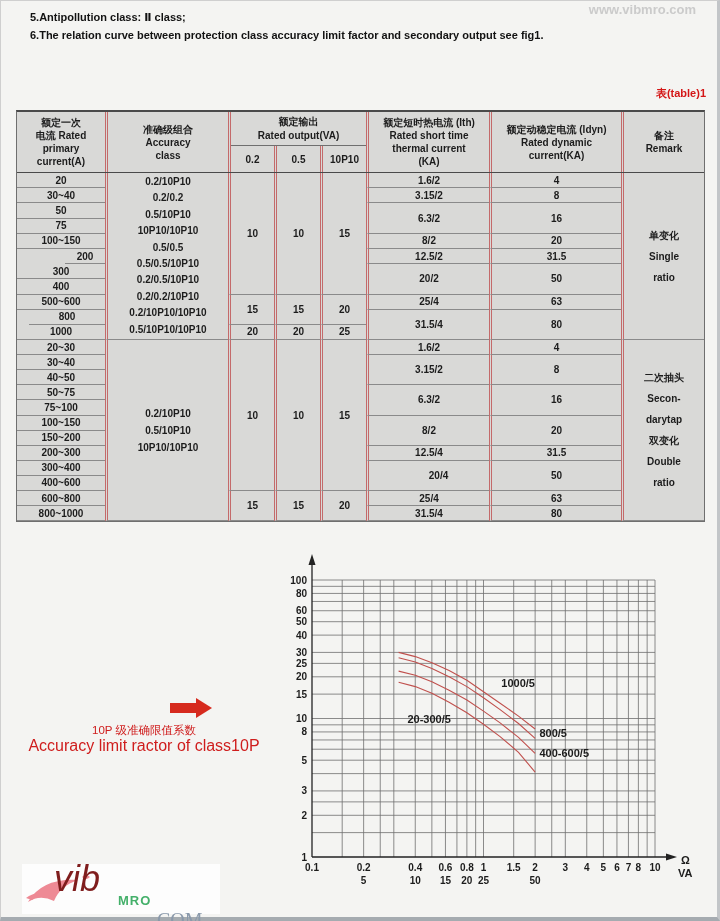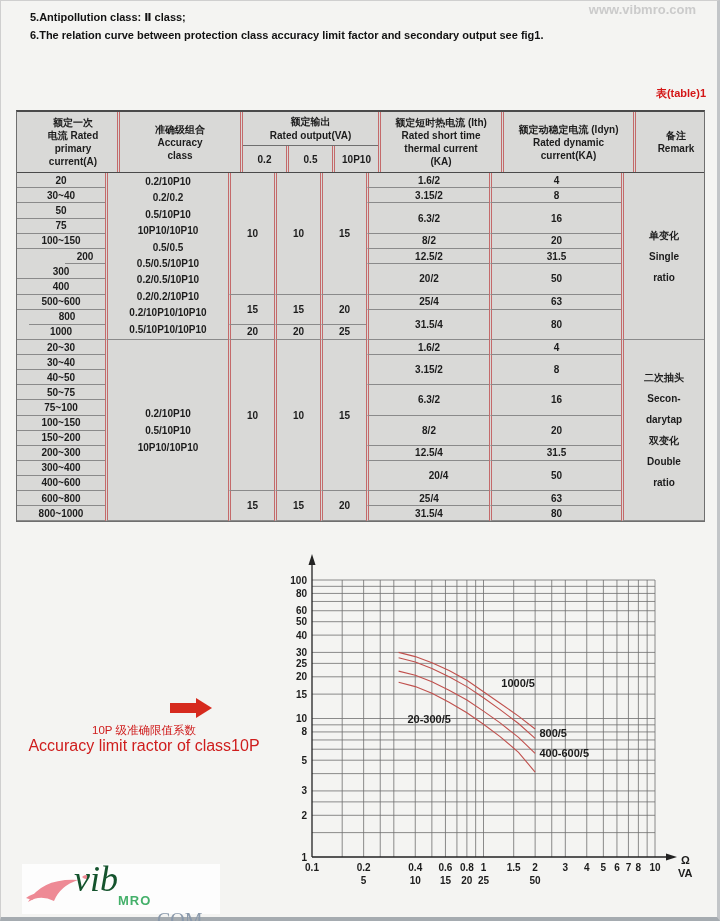--- a/index.html
+++ b/index.html
@@ -11,21 +11,21 @@
   }
   .frame{position:absolute;inset:0;border:1px solid #cfcfcf;border-right:3px solid #c2c5c8;border-bottom:4px solid #a5abb0;pointer-events:none;}
   
   .notes{position:absolute;left:30px;top:8px;width:682px;font-size:11px;font-weight:bold;color:#121212;line-height:18px;}
   .watermark-top{position:absolute;top:2px;right:24px;font-size:13px;font-weight:bold;color:#cbcbcb;}
   .table-caption{position:absolute;top:86px;right:14px;font-size:11px;font-weight:bold;color:#d41616;}
   
   .spec-table{position:absolute;left:16px;top:110px;width:689px;background:#d9d9d7;
     border:1px solid #6f6f6f;border-top:2px solid #4a4a4a;box-sizing:border-box;}
   .thead{display:grid;grid-template-columns:88px 123px 138px 123px 132px 83px;height:60px;
-    border-bottom:1px solid #4a4a4a;font-size:10px;font-weight:bold;text-align:center;padding-left:12px;}
+    border-bottom:1px solid #4a4a4a;font-size:10px;font-weight:bold;text-align:center;}
   .hcell{display:flex;flex-direction:column;justify-content:center;line-height:13px;box-sizing:border-box;}
   .sepl{border-left:3px double #c46a6a;}
   .hgroup{display:flex;flex-direction:column;box-sizing:border-box;}
   .htitle{height:33px;display:flex;flex-direction:column;justify-content:center;line-height:14px;border-bottom:1px solid #6f6f6f;}
   .hsubs{flex:1;display:flex;}
   .hsubs>div{flex:1;display:flex;align-items:center;justify-content:center;}
   .hsubs>div+div{border-left:3px double #c46a6a;}
   .tsec{display:grid;grid-template-columns:88px 123px 46px 46px 46px 123px 132px 83px;
     font-size:10px;font-weight:bold;text-align:center;}
   #tsec-0{grid-auto-rows:15.2px;}
@@ -42,22 +42,22 @@
   .alf-arrow .bar{position:absolute;left:0;top:5px;width:26px;height:10px;background:#d62a1e;}
   .alf-arrow .tip{position:absolute;left:26px;top:0;width:0;height:0;
     border-left:16px solid #d62a1e;border-top:10px solid transparent;border-bottom:10px solid transparent;}
   .alf-note{position:absolute;left:26px;top:722px;width:236px;text-align:center;
     color:#cf1d1d;font-weight:normal;}
   .alf-note .l1{font-size:11.5px;line-height:16px;}
   .alf-note .l2{font-size:16px;line-height:16px;}
   
   .logo{position:absolute;left:22px;top:864px;width:198px;height:50px;background:#fdfdfd;}
   .logo-swoosh{position:absolute;left:2px;top:4px;}
-  .logo-vib{position:absolute;left:52px;top:-6px;font-family:Liberation Serif, serif;
-    font-style:italic;font-size:36px;color:#14532d;}
+  .logo-vib{position:absolute;left:32px;top:-6px;font-family:Liberation Sans, sans-serif;
+    font-style:italic;font-size:36px;color:#7f1d1d;}
   .logo-mro{position:absolute;left:96px;top:29px;font-size:13px;font-weight:bold;color:#44b06a;letter-spacing:1px;}
   .logo-com{position:absolute;left:130px;top:21px;font-family:"Liberation Serif","DejaVu Serif",serif;
     font-size:20px;color:#8a99ab;margin-top:24px;}
 </style>
 </head>
 <body>
 
 <div class="frame"></div>
 
 <div class="watermark-top">www.vibmro.com</div>

